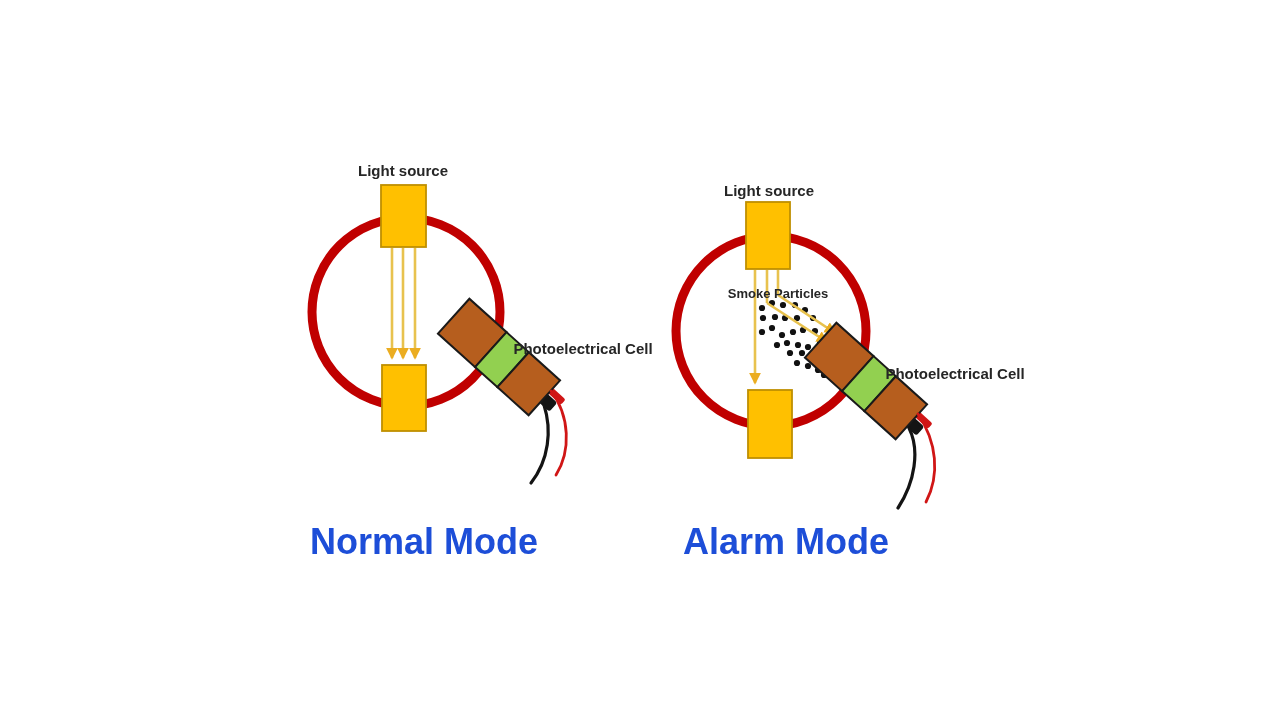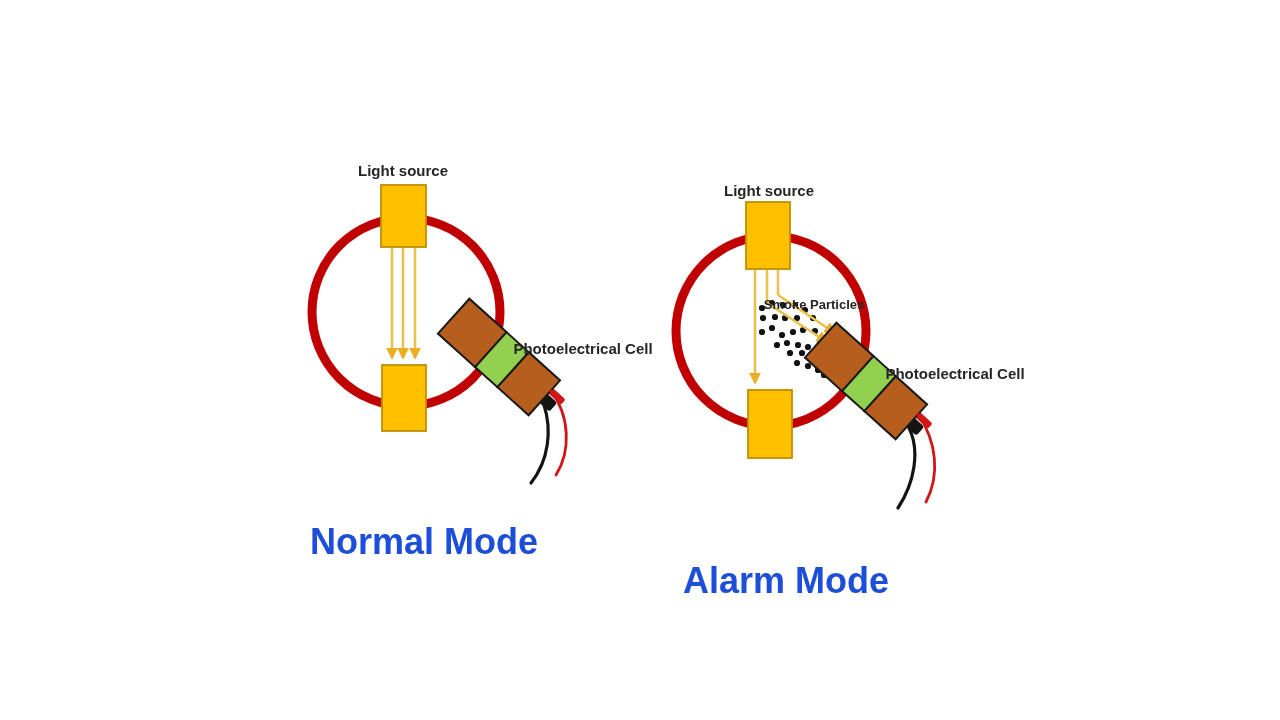--- a/index.html
+++ b/index.html
@@ -112,18 +112,18 @@
       </g>
       <path class="wire-black" d="M909,428 C920,450 915,482 898,508"></path>
       <path class="wire-red" d="M918,414 C937,442 940,475 926,502"></path>
     </g>
   </svg>
 
   <span class="lbl lbl-small" style="left:403px;top:170px;">Light source</span>
   <span class="lbl lbl-small" style="left:583px;top:348px;">Photoelectrical Cell</span>
 
   <span class="lbl lbl-small" style="left:769px;top:190px;">Light source</span>
-  <span class="lbl lbl-tiny" style="left:814px;top:293px;margin-top:11px;">Smoke Particles</span>
+  <span class="lbl lbl-tiny" style="left:778px;top:293px;">Smoke Particles</span>
   <span class="lbl lbl-small" style="left:955px;top:373px;">Photoelectrical Cell</span>
 
   <div class="mode-title" style="left:424px;top:542px;">Normal Mode</div>
-  <div class="mode-title" style="left:786px;top:542px;margin-top:39px;">Alarm Mode</div>
+  <div class="mode-title" style="left:786px;top:542px;">Alarm Mode</div>
 </div>
 
 </body></html>

